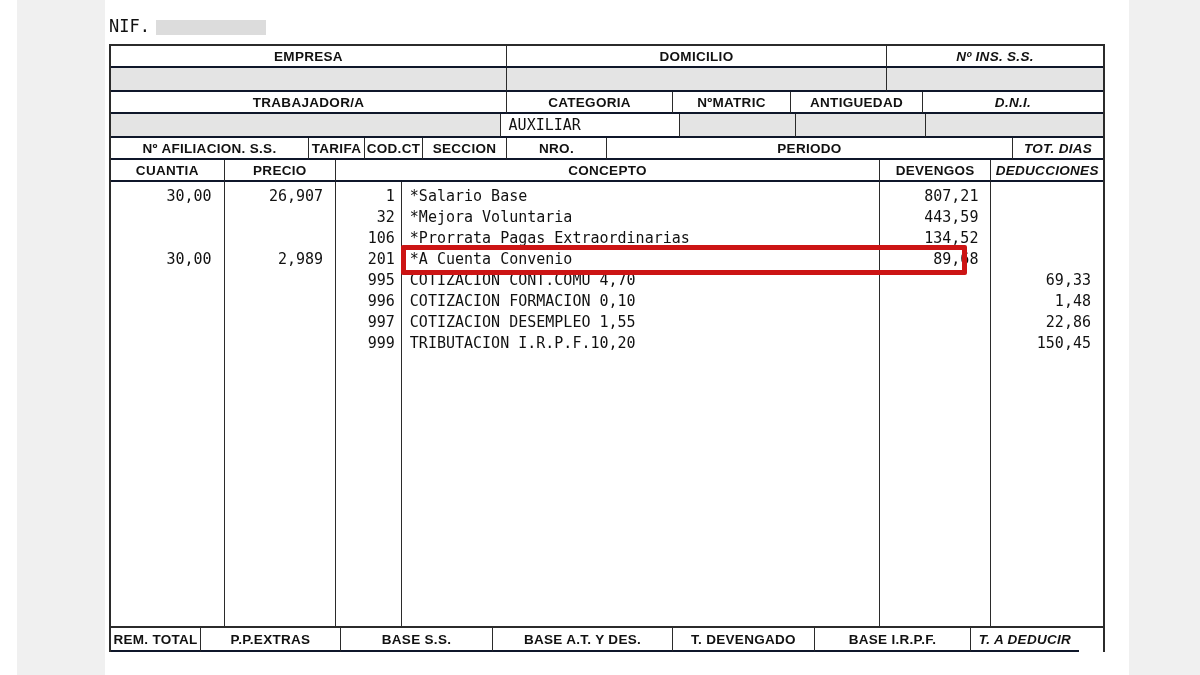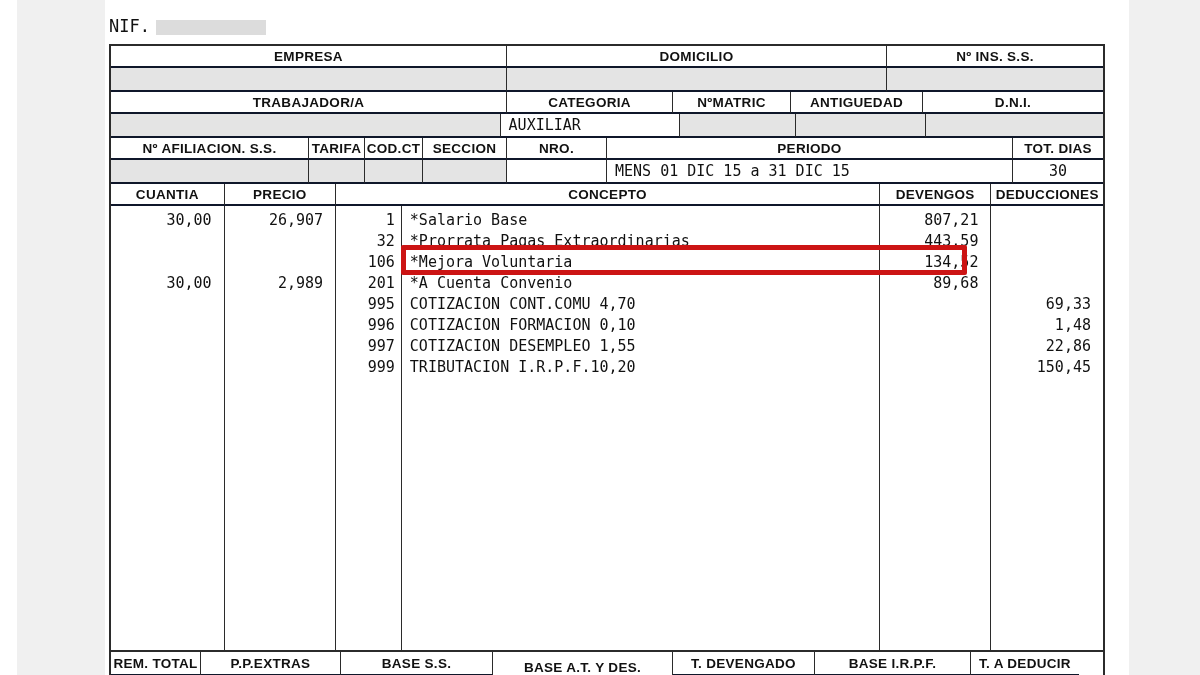--- a/index.html
+++ b/index.html
@@ -68,21 +68,21 @@
     border-right: 1px solid #2b2b2b;
     border-bottom: 2px solid #0f172a;
     font-size: 13px;
     color: #111;
     display: flex;
     align-items: center;
     justify-content: center;
     overflow: hidden;
     white-space: nowrap;
   }
-  .cell:last-child { border-right: none; }
+  .cell:last-child { border-right: none; font-style: italic; }
   .hdr {
     font-family: "Liberation Sans", sans-serif;
     font-weight: 700;
     font-size: 13.5px;
     letter-spacing: 0.3px;
     height: 22px;
     color: #111;
   }
   .val {
     font-family: "DejaVu Sans Mono", monospace;
@@ -170,29 +170,20 @@
     </div>
 
     <div class="row">
       <div class="cell hdr" style="width:198px">Nº AFILIACION. S.S.</div>
       <div class="cell hdr" style="width:56px">TARIFA</div>
       <div class="cell hdr" style="width:58px">COD.CT</div>
       <div class="cell hdr" style="width:84px">SECCION</div>
       <div class="cell hdr" style="width:100px">NRO.</div>
       <div class="cell hdr" style="width:406px">PERIODO</div>
       <div class="cell hdr" style="width:90px">TOT. DIAS</div>
-    </div>
-    <div class="row">
-      <div class="cell val shade" style="width:198px"></div>
-      <div class="cell val shade" style="width:56px"></div>
-      <div class="cell val shade" style="width:58px"></div>
-      <div class="cell val shade" style="width:84px"></div>
-      <div class="cell val" style="width:100px"></div>
-      <div class="cell val" style="width:406px">MENS 01 DIC 15 a 31 DIC 15</div>
-      <div class="cell val center" style="width:90px">30</div>
     </div>
 
     <div class="row">
       <div class="cell hdr" style="width:114px">CUANTIA</div>
       <div class="cell hdr" style="width:112px">PRECIO</div>
       <div class="cell hdr" style="width:546px">CONCEPTO</div>
       <div class="cell hdr" style="width:112px">DEVENGOS</div>
       <div class="cell hdr" style="width:112px">DEDUCCIONES</div>
     </div>
 
@@ -222,22 +213,22 @@
         <div class="line rightpad4">32</div>
         <div class="line rightpad4">106</div>
         <div class="line rightpad4">201</div>
         <div class="line rightpad4">995</div>
         <div class="line rightpad4">996</div>
         <div class="line rightpad4">997</div>
         <div class="line rightpad4">999</div>
       </div>
       <div class="col lines" style="width:480px">
         <div class="line left">*Salario Base</div>
+        <div class="line left">*Mejora Voluntaria</div>
         <div class="line left">*Prorrata Pagas Extraordinarias</div>
-        <div class="line left">*Mejora Voluntaria</div>
         <div class="line left">*A Cuenta Convenio</div>
         <div class="line left">COTIZACION CONT.COMU 4,70</div>
         <div class="line left">COTIZACION FORMACION 0,10</div>
         <div class="line left">COTIZACION DESEMPLEO 1,55</div>
         <div class="line left">TRIBUTACION I.R.P.F.10,20</div>
       </div>
       <div class="col lines" style="width:112px">
         <div class="line right">807,21</div>
         <div class="line right">443,59</div>
         <div class="line right">134,52</div>
@@ -256,21 +247,21 @@
         <div class="line right">1,48</div>
         <div class="line right">22,86</div>
         <div class="line right">150,45</div>
       </div>
     </div>
 
     <div class="row">
       <div class="cell hdr" style="width:90px;height:24px">REM. TOTAL</div>
       <div class="cell hdr" style="width:140px;height:24px">P.P.EXTRAS</div>
       <div class="cell hdr" style="width:152px;height:24px">BASE S.S.</div>
-      <div class="cell hdr" style="width:180px;height:32px">BASE A.T. Y DES.</div>
+      <div class="cell hdr" style="width:180px;height:24px">BASE A.T. Y DES.</div>
       <div class="cell hdr" style="width:142px;height:24px">T. DEVENGADO</div>
       <div class="cell hdr" style="width:156px;height:24px">BASE I.R.P.F.</div>
       <div class="cell hdr" style="width:108px;height:24px">T. A DEDUCIR</div>
     </div>
 
   </div>
 
   <div class="highlight-box" style="left: 384px; top: 245px; width: 566px; height: 30px; border-color: rgb(204, 20, 20);"></div>
 
 </div>

